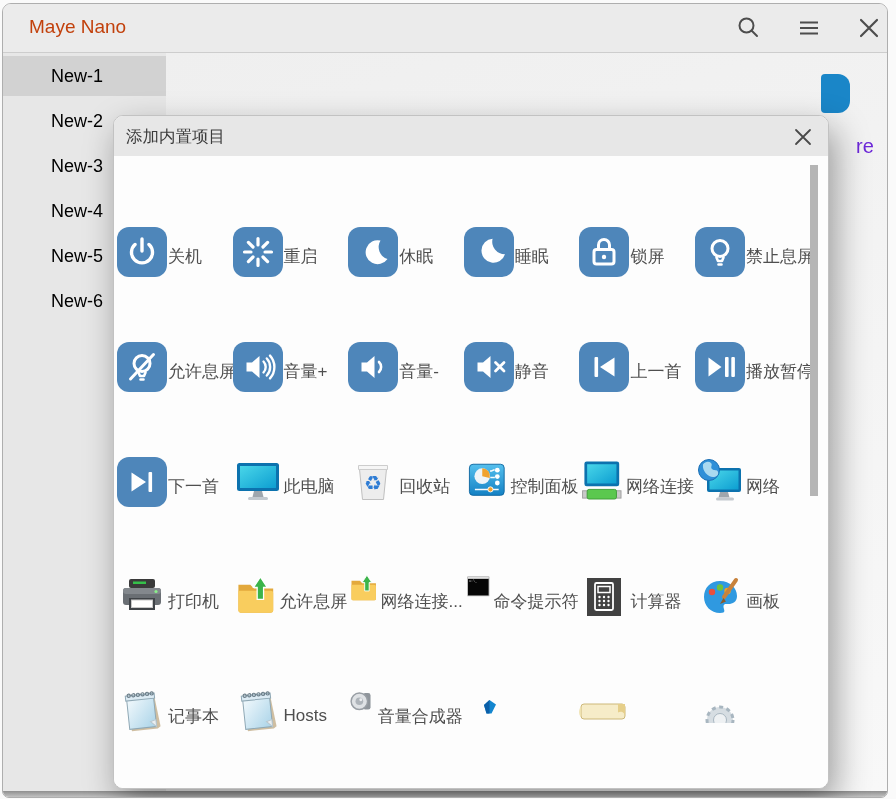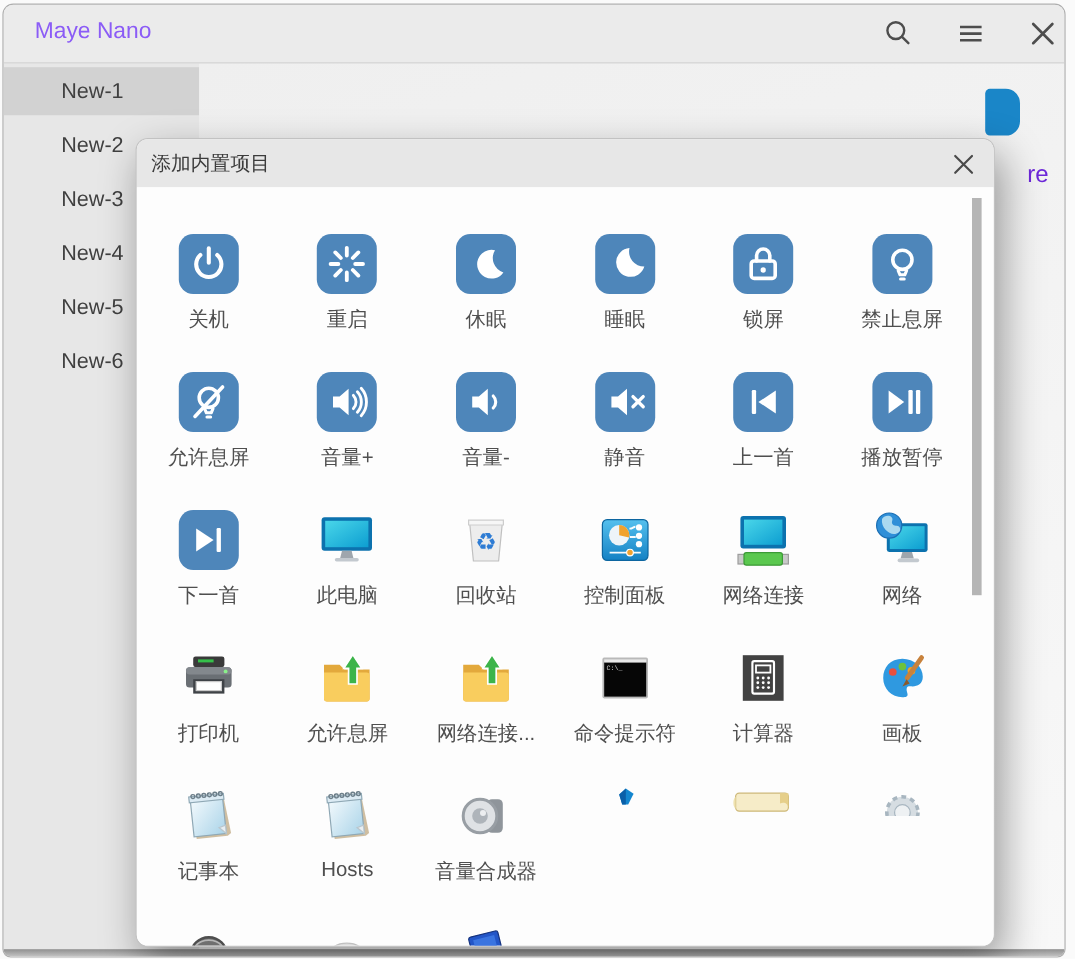--- a/index.html
+++ b/index.html
@@ -2,41 +2,41 @@
 <html><head>
 <meta charset="utf-8">
 <style>
   html,body{margin:0;padding:0;}
   body{width:896px;height:799px;background:#fafafa;font-family:"Liberation Sans",sans-serif;position:relative;overflow:hidden;}
 
   .window{position:absolute;left:2px;top:3px;width:884px;height:793px;background:#f0f0f0;
           border:1px solid #aeaeae;border-radius:9px 9px 7px 7px;overflow:hidden;}
 
   .titlebar{position:absolute;left:0;top:0;right:0;height:48px;background:#ebebeb;border-bottom:1px solid #cdcdcd;}
-  .title{position:absolute;left:26px;top:12px;font-size:19px;color:#8b5cf6;}
+  .title{position:absolute;left:26px;top:12px;font-size:19px;color:#c2410c;}
   .tb-icon{position:absolute;top:11px;width:26px;height:26px;cursor:pointer;}
 
   .sidebar{position:absolute;left:0;top:49px;width:163px;bottom:6px;background:#e7e7e7;}
-  .side-item{height:40px;line-height:40px;margin-bottom:5px;padding-left:48px;font-size:18px;color:#404040;cursor:pointer;}
+  .side-item{height:40px;line-height:40px;margin-bottom:5px;padding-left:48px;font-size:18px;color:#000000;cursor:pointer;}
   .side-item.selected{background:#d2d2d2;}
 
   .main{position:absolute;left:163px;top:49px;right:0;bottom:6px;background:linear-gradient(160deg,#efefef,#f8f8f8);}
   .accent-frag{position:absolute;left:818px;top:70px;width:29px;height:39px;background:#1a86c8;border-radius:4px 12px 12px 4px;z-index:5;}
   .bg-text-frag{position:absolute;left:853px;top:131px;font-size:20px;color:#6d28d9;z-index:5;}
 
   .bottom-edge{position:absolute;left:0;right:0;bottom:0;height:6px;background:linear-gradient(#8f8f8f,#c2c2c2);}
 
   .dialog{position:absolute;left:110px;top:67px;width:714px;height:672px;background:#fdfdfd;
           border:1px solid #c2c2c2;border-radius:10px;box-shadow:6px 14px 34px rgba(0,0,0,.38);z-index:10;margin-top:44px;}
   .dlg-header{position:absolute;left:0;top:0;right:0;height:40px;background:#e7e7e7;border-radius:9px 9px 0 0;}
   .dlg-title{position:absolute;left:12px;top:10px;font-size:16.5px;color:#3c3c3c;}
   .dlg-close{position:absolute;left:679px;top:11px;width:20px;height:20px;cursor:pointer;}
   .dlg-body{position:absolute;left:0;top:40px;right:0;bottom:0;overflow:hidden;border-radius:0 0 9px 9px;background:#fdfdfd;}
   .grid{position:absolute;left:2px;top:38px;display:grid;grid-template-columns:repeat(6,115.6px);grid-auto-rows:115px;}
-  .cell{display:flex;flex-direction:column;align-items:center;cursor:pointer;}
+  .cell{display:flex;flex-direction:row;align-items:center;cursor:pointer;}
   .cell .icon{width:52px;height:52px;}
   .cell .label{margin-top:9px;font-size:17px;color:#4f4f4f;white-space:nowrap;}
   .frag-icon{width:52px;height:26px;}
   .scroll-thumb{position:absolute;left:696px;top:49px;width:8px;height:331px;background:#b5b5b5;}
 </style>
 </head>
 <body>
 
 <div class="window">
 

